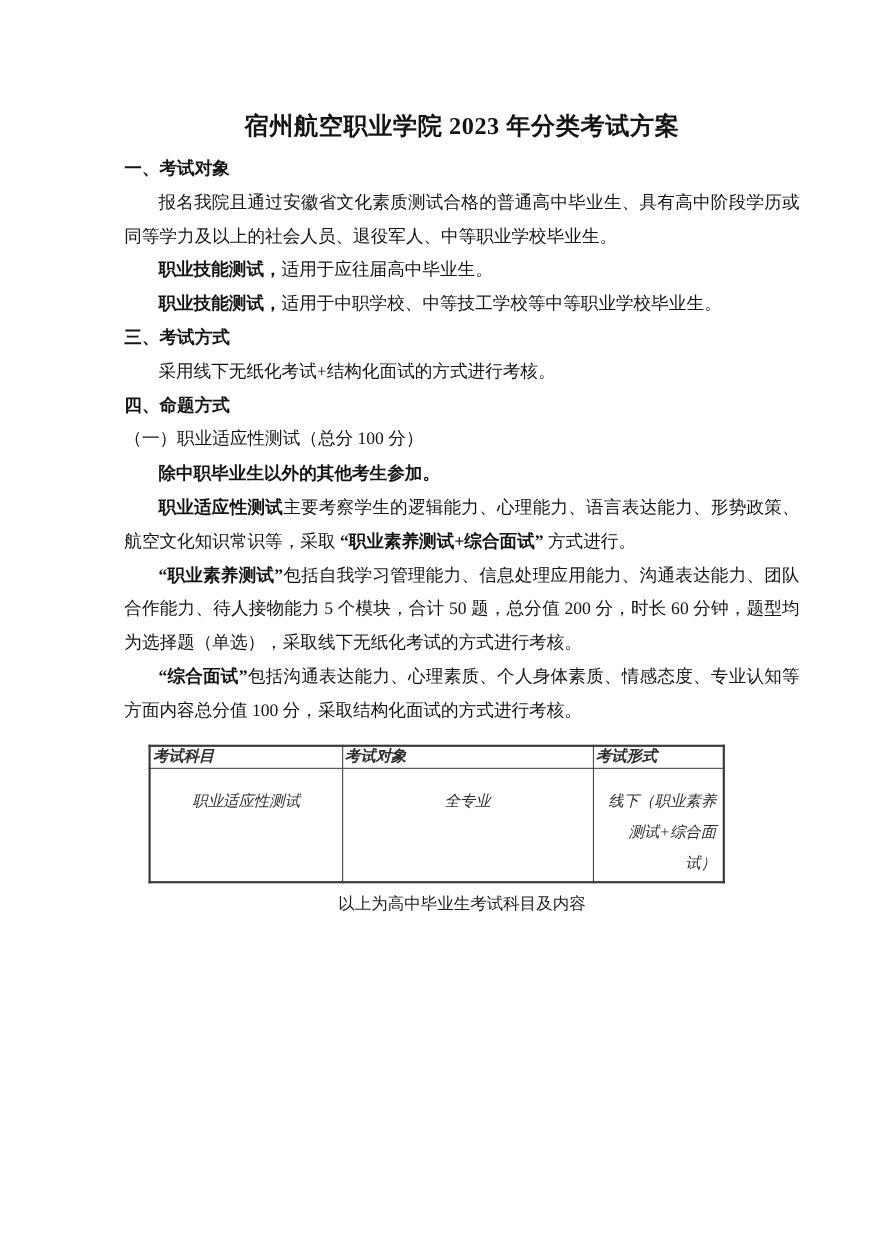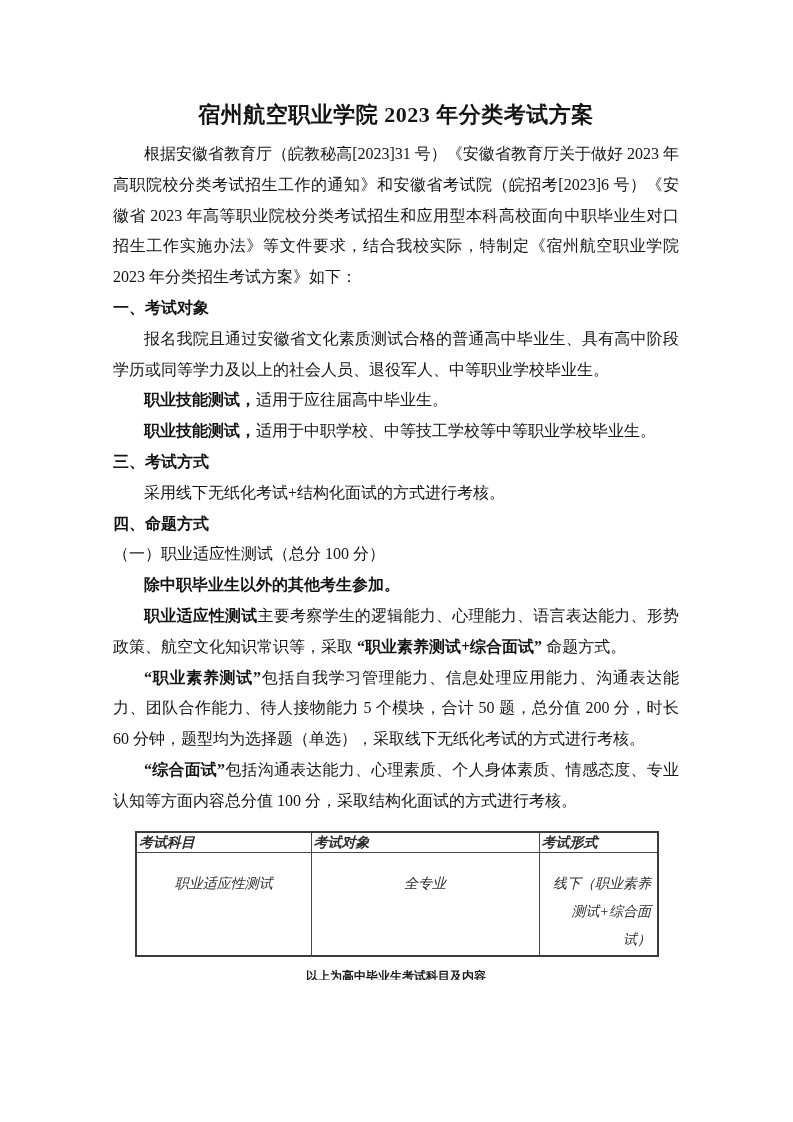--- a/index.html
+++ b/index.html
@@ -7,21 +7,21 @@
   body {
     width: 793px; height: 1122px;
     background: #ffffff;
     font-family: "Liberation Serif", "DejaVu Serif", serif;
     color: #141414;
   }
   .page {
     position: relative;
     width: 793px; height: 980px;
     background: #ffffff;
-    padding: 100px 114px 0 113px;
+    padding: 100px 66px 0 113px;
     overflow: hidden;
   }
   .doc-title {
     font-size: 22px;
     line-height: 30px;
     font-weight: bold;
     text-align: center;
     margin: 0 0 9px 0;
     letter-spacing: 0.5px;
   }
@@ -66,51 +66,49 @@
     text-align: center;
     font-weight: 500;
     line-height: 28px;
   }
   .exam-table td.cell-left {
     text-align: right;
     padding-left: 9px;
     padding-right: 6px;
   }
   .table-note {
-    font-size: 12px;
+    font-size: 15px;
     text-align: center;
     line-height: 26px;
     margin: 6px 0 0 0;
     color: #1c1c1c;
-    font-weight: bold;
   }
 </style>
 </head>
 <body>
 
 <div class="page">
 
   <h1 class="doc-title">宿州航空职业学院 2023 年分类考试方案</h1>
 
-  <p class="para indent">根据安徽省教育厅（皖教秘高[2023]31 号）《安徽省教育厅关于做好 2023 年高职院校分类考试招生工作的通知》和安徽省考试院（皖招考[2023]6 号）《安徽省 2023 年高等职业院校分类考试招生和应用型本科高校面向中职毕业生对口招生工作实施办法》等文件要求，结合我校实际，特制定《宿州航空职业学院 2023 年分类招生考试方案》如下：</p>
 
   <h2 class="heading">一、考试对象</h2>
   <p class="para indent">报名我院且通过安徽省文化素质测试合格的普通高中毕业生、具有高中阶段学历或同等学力及以上的社会人员、退役军人、中等职业学校毕业生。</p>
 
   <p class="para indent"><strong>职业技能测试，</strong><span>适用于应往届高中毕业生。</span></p>
   <p class="para indent"><strong>职业技能测试，</strong><span>适用于中职学校、中等技工学校等中等职业学校毕业生。</span></p>
 
   <h2 class="heading">三、考试方式</h2>
   <p class="para indent">采用线下无纸化考试+结构化面试的方式进行考核。</p>
 
   <h2 class="heading">四、命题方式</h2>
   <p class="sub-heading">（一）职业适应性测试（总分 100 分）</p>
   <p class="para indent bold-para">除中职毕业生以外的其他考生参加。</p>
 
-  <p class="para indent"><strong>职业适应性测试</strong><span>主要考察学生的逻辑能力、心理能力、语言表达能力、形势政策、航空文化知识常识等，采取 </span><strong>“职业素养测试+综合面试”</strong><span> 命题方式。</span></p>
+  <p class="para indent"><strong>职业适应性测试</strong><span>主要考察学生的逻辑能力、心理能力、语言表达能力、形势政策、航空文化知识常识等，采取 </span><strong>“职业素养测试+综合面试”</strong><span> 方式进行。</span></p>
 
   <p class="para indent"><strong>“职业素养测试”</strong><span>包括自我学习管理能力、信息处理应用能力、沟通表达能力、团队合作能力、待人接物能力 5 个模块，合计 50 题，总分值 200 分，时长 60 分钟，题型均为选择题（单选），采取线下无纸化考试的方式进行考核。</span></p>
 
   <p class="para indent"><strong>“综合面试”</strong><span>包括沟通表达能力、心理素质、个人身体素质、情感态度、专业认知等方面内容总分值 100 分，采取结构化面试的方式进行考核。</span></p>
 
   <table class="exam-table">
     <colgroup>
       <col style="width:175px">
       <col style="width:228px">
       <col style="width:119px">

